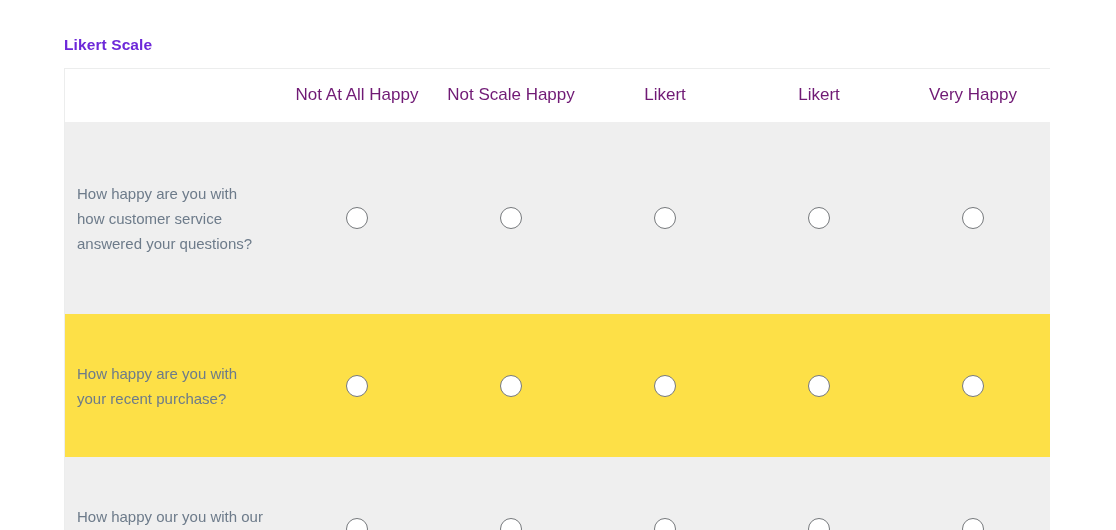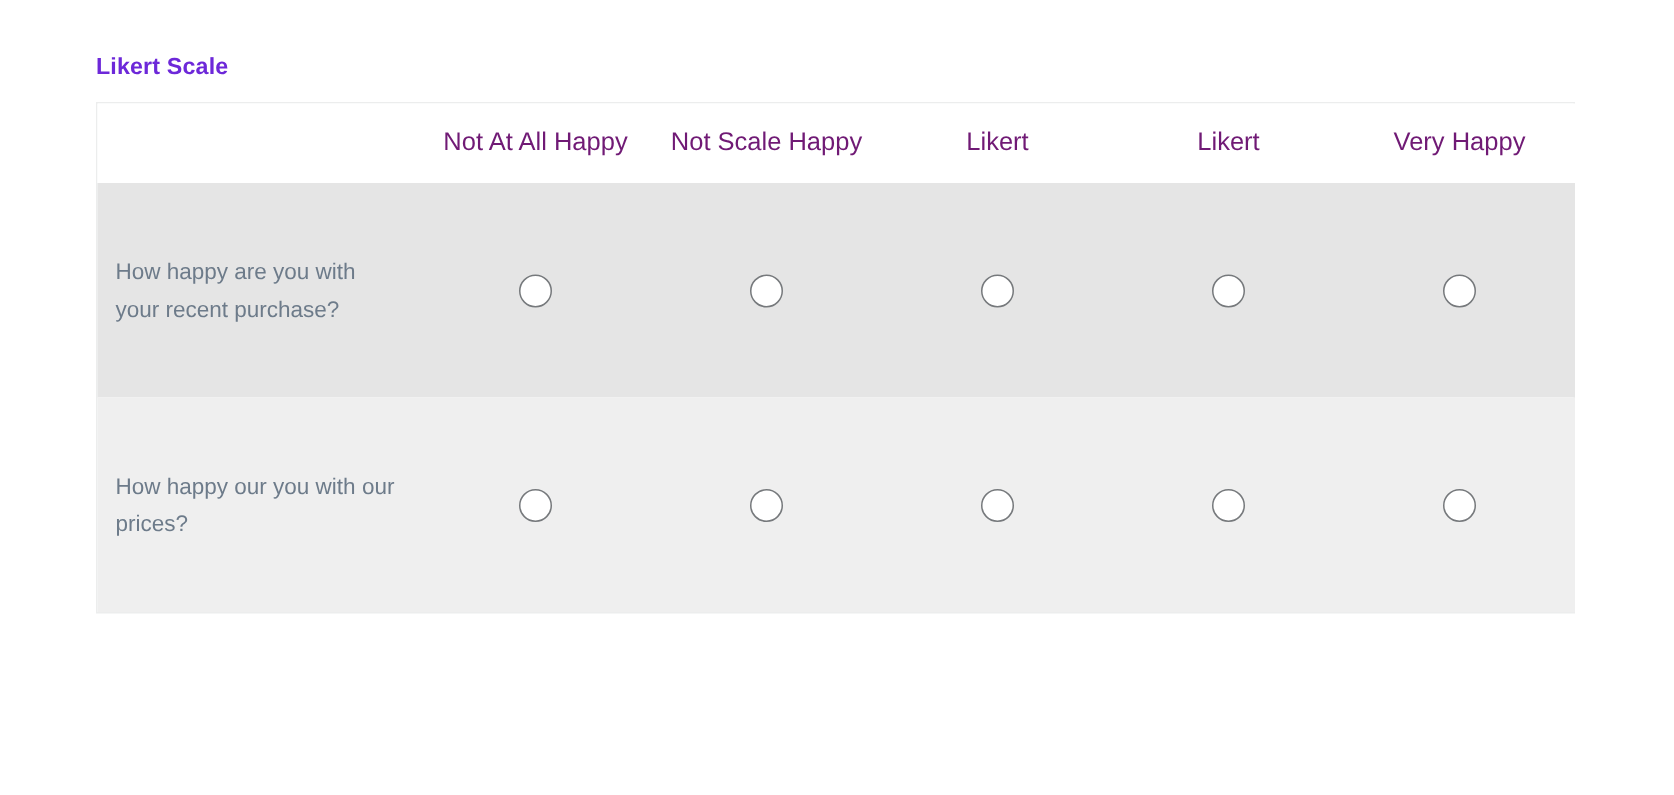--- a/index.html
+++ b/index.html
@@ -61,21 +61,21 @@
   tbody td {
     border: none;
     padding: 0;
     font-size: 15px;
     color: #6d7b8a;
   }
   tbody tr.shaded td {
     background: #efefef;
   }
   tbody tr.plain td {
-    background: #e5e5e5;
+    background: #fde047;
   }
   td.question {
     padding: 19px 16px 19px 12px;
     line-height: 25px;
     vertical-align: middle;
     text-align: left;
   }
   td.option-cell {
     text-align: center;
     vertical-align: middle;
@@ -117,20 +117,38 @@
           <th class="q-head"></th>
           <th>Not At All Happy</th>
           <th>Not Scale Happy</th>
           <th>Likert</th>
           <th>Likert</th>
           <th>Very Happy</th>
         </tr>
       </thead>
       <tbody>
 
+        <tr class="shaded row-1">
+          <td class="question">How happy are you with how customer service answered your questions?</td>
+          <td class="option-cell">
+            <span class="radio"></span>
+          </td>
+          <td class="option-cell">
+            <span class="radio"></span>
+          </td>
+          <td class="option-cell">
+            <span class="radio"></span>
+          </td>
+          <td class="option-cell">
+            <span class="radio"></span>
+          </td>
+          <td class="option-cell">
+            <span class="radio"></span>
+          </td>
+        </tr>
 
         <tr class="plain row-2">
           <td class="question">How happy are you with your recent purchase?</td>
           <td class="option-cell">
             <span class="radio"></span>
           </td>
           <td class="option-cell">
             <span class="radio"></span>
           </td>
           <td class="option-cell">

